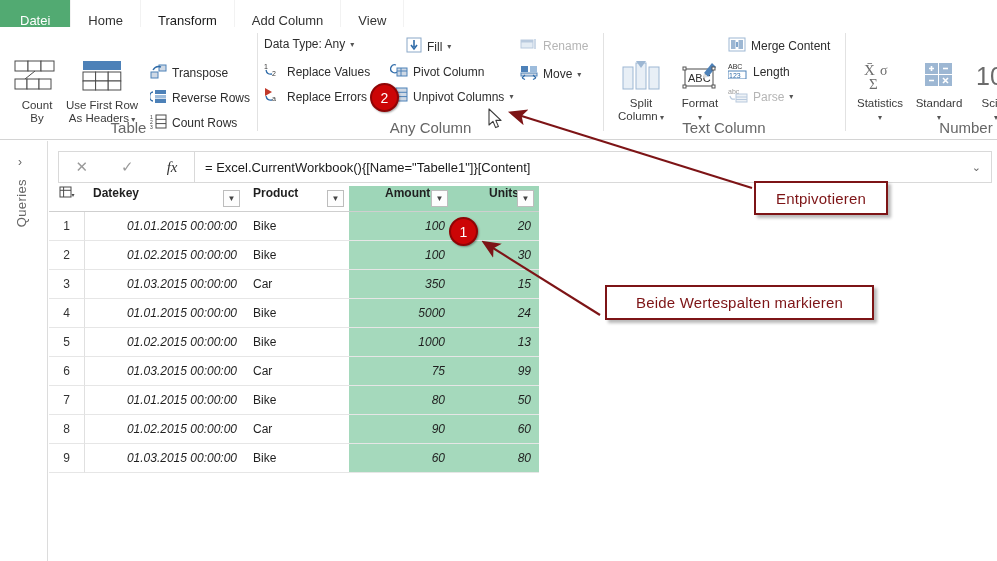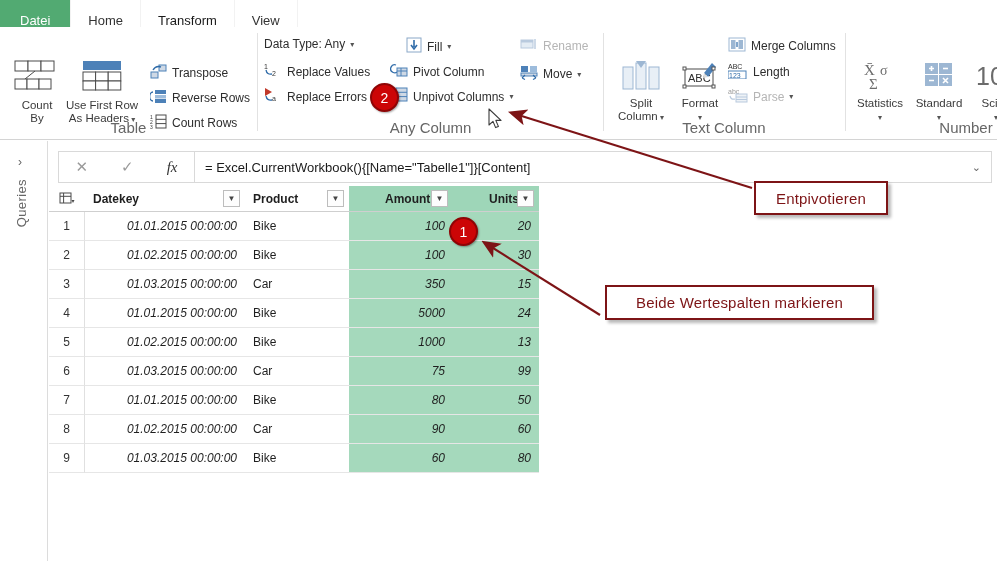--- a/index.html
+++ b/index.html
@@ -84,21 +84,21 @@
     border:1px solid #d9d9d9; border-left:none; background:#ffffff;
     display:flex; align-items:center; padding:0 10px;
     font-size:13px; color:#1a1a1a;
   }
   #fbchev { position:absolute; right:10px; top:9px; font-size:11px; color:#666; }
 
   
   #grid { position:absolute; left:49px; top:186px; }
   .hdr-row { display:flex; height:26px; }
   .hc {
-    display:flex; align-items:center; font-weight:bold; font-size:12px; color:#1f1f1f;
+    display:flex; font-weight:bold; font-size:12px; color:#1f1f1f;
     border-bottom:1px solid #cfcfcf; background:#ffffff; position:relative;
     padding-left:8px;
   }
   .hc.sel { background:#9ed6b8;padding-left:36px; }
   .hc .filt {
     position:absolute; right:5px; top:4px; width:17px; height:17px;
     border:1px solid #bdbdbd; background:#fdfdfd;
     display:flex; align-items:center; justify-content:center;
     font-size:8px; color:#444;
   }
@@ -147,20 +147,23 @@
 <div id="tabstrip">
   <div class="tabs">
     <div class="tab file">
         <span>Datei</span>
       </div>
     <div class="tab">
         <span>Home</span>
       </div>
     <div class="tab active">
         <span>Transform</span>
+      </div>
+    <div class="tab">
+        <span>Add Column</span>
       </div>
     <div class="tab">
         <span>View</span>
       </div>
     <div class="tabfill"></div>
   </div>
 </div>
 
 <div id="ribbon">
 
@@ -368,21 +371,21 @@
 
     <div class="smbtn" style="left:124px;top:10px;">
       <span class="ic">
         <svg width="18" height="15" viewBox="0 0 18 15">
           <rect x="1" y="1" width="16" height="13" fill="none" stroke="#9db7d3"></rect>
           <rect x="3" y="3" width="4.5" height="9" fill="#9db7d3"></rect>
           <rect x="10.5" y="3" width="4.5" height="9" fill="#9db7d3"></rect>
           <path d="M9 5 L9 10" stroke="#2f6ba8" stroke-width="1.2"></path>
         </svg>
       </span>
-      <span>Merge Columns</span>
+      <span>Merge Content</span>
     </div>
 
     <div class="smbtn" style="left:124px;top:35px;">
       <span class="ic">
         <svg width="20" height="17" viewBox="0 0 20 17">
           <text x="0" y="7" font-size="7" fill="#2d2d2d" font-family="Liberation Sans, sans-serif">ABC</text>
           <rect x="0" y="9" width="18" height="8" fill="#fff" stroke="#4d81b8"></rect>
           <text x="1" y="16" font-size="7" fill="#2f6ba8" font-family="Liberation Sans, sans-serif">123</text>
         </svg>
       </span>

